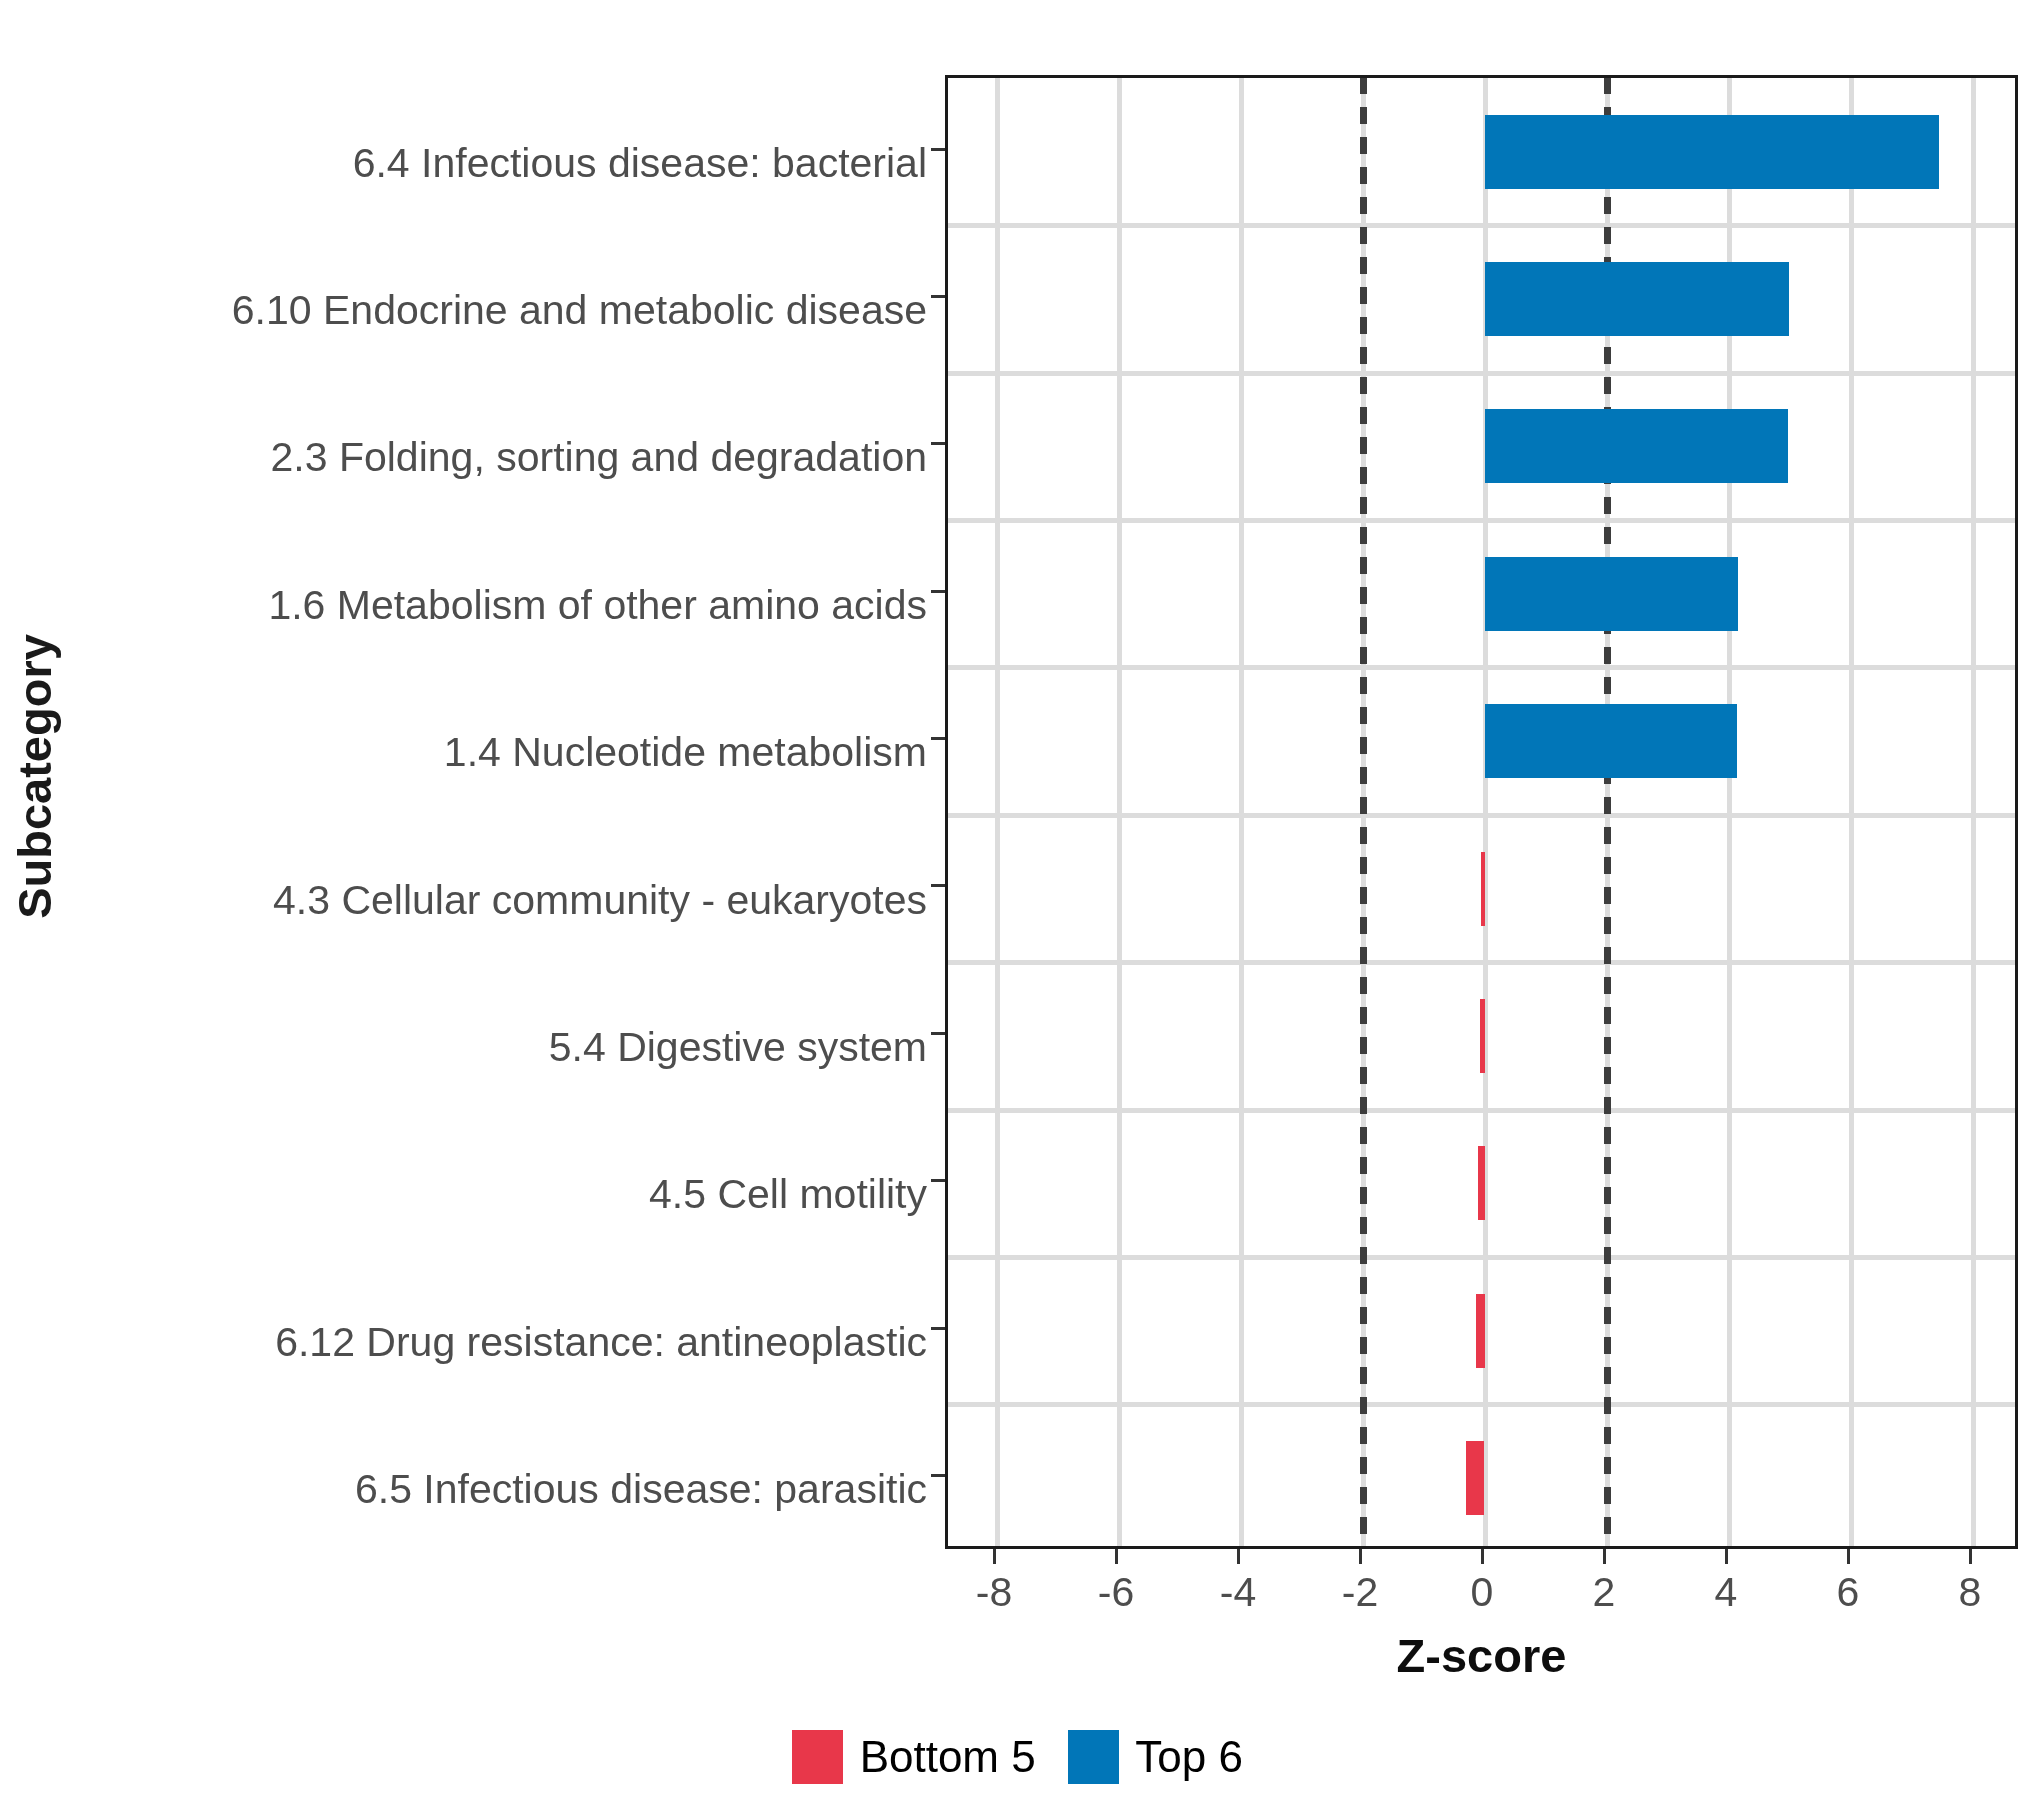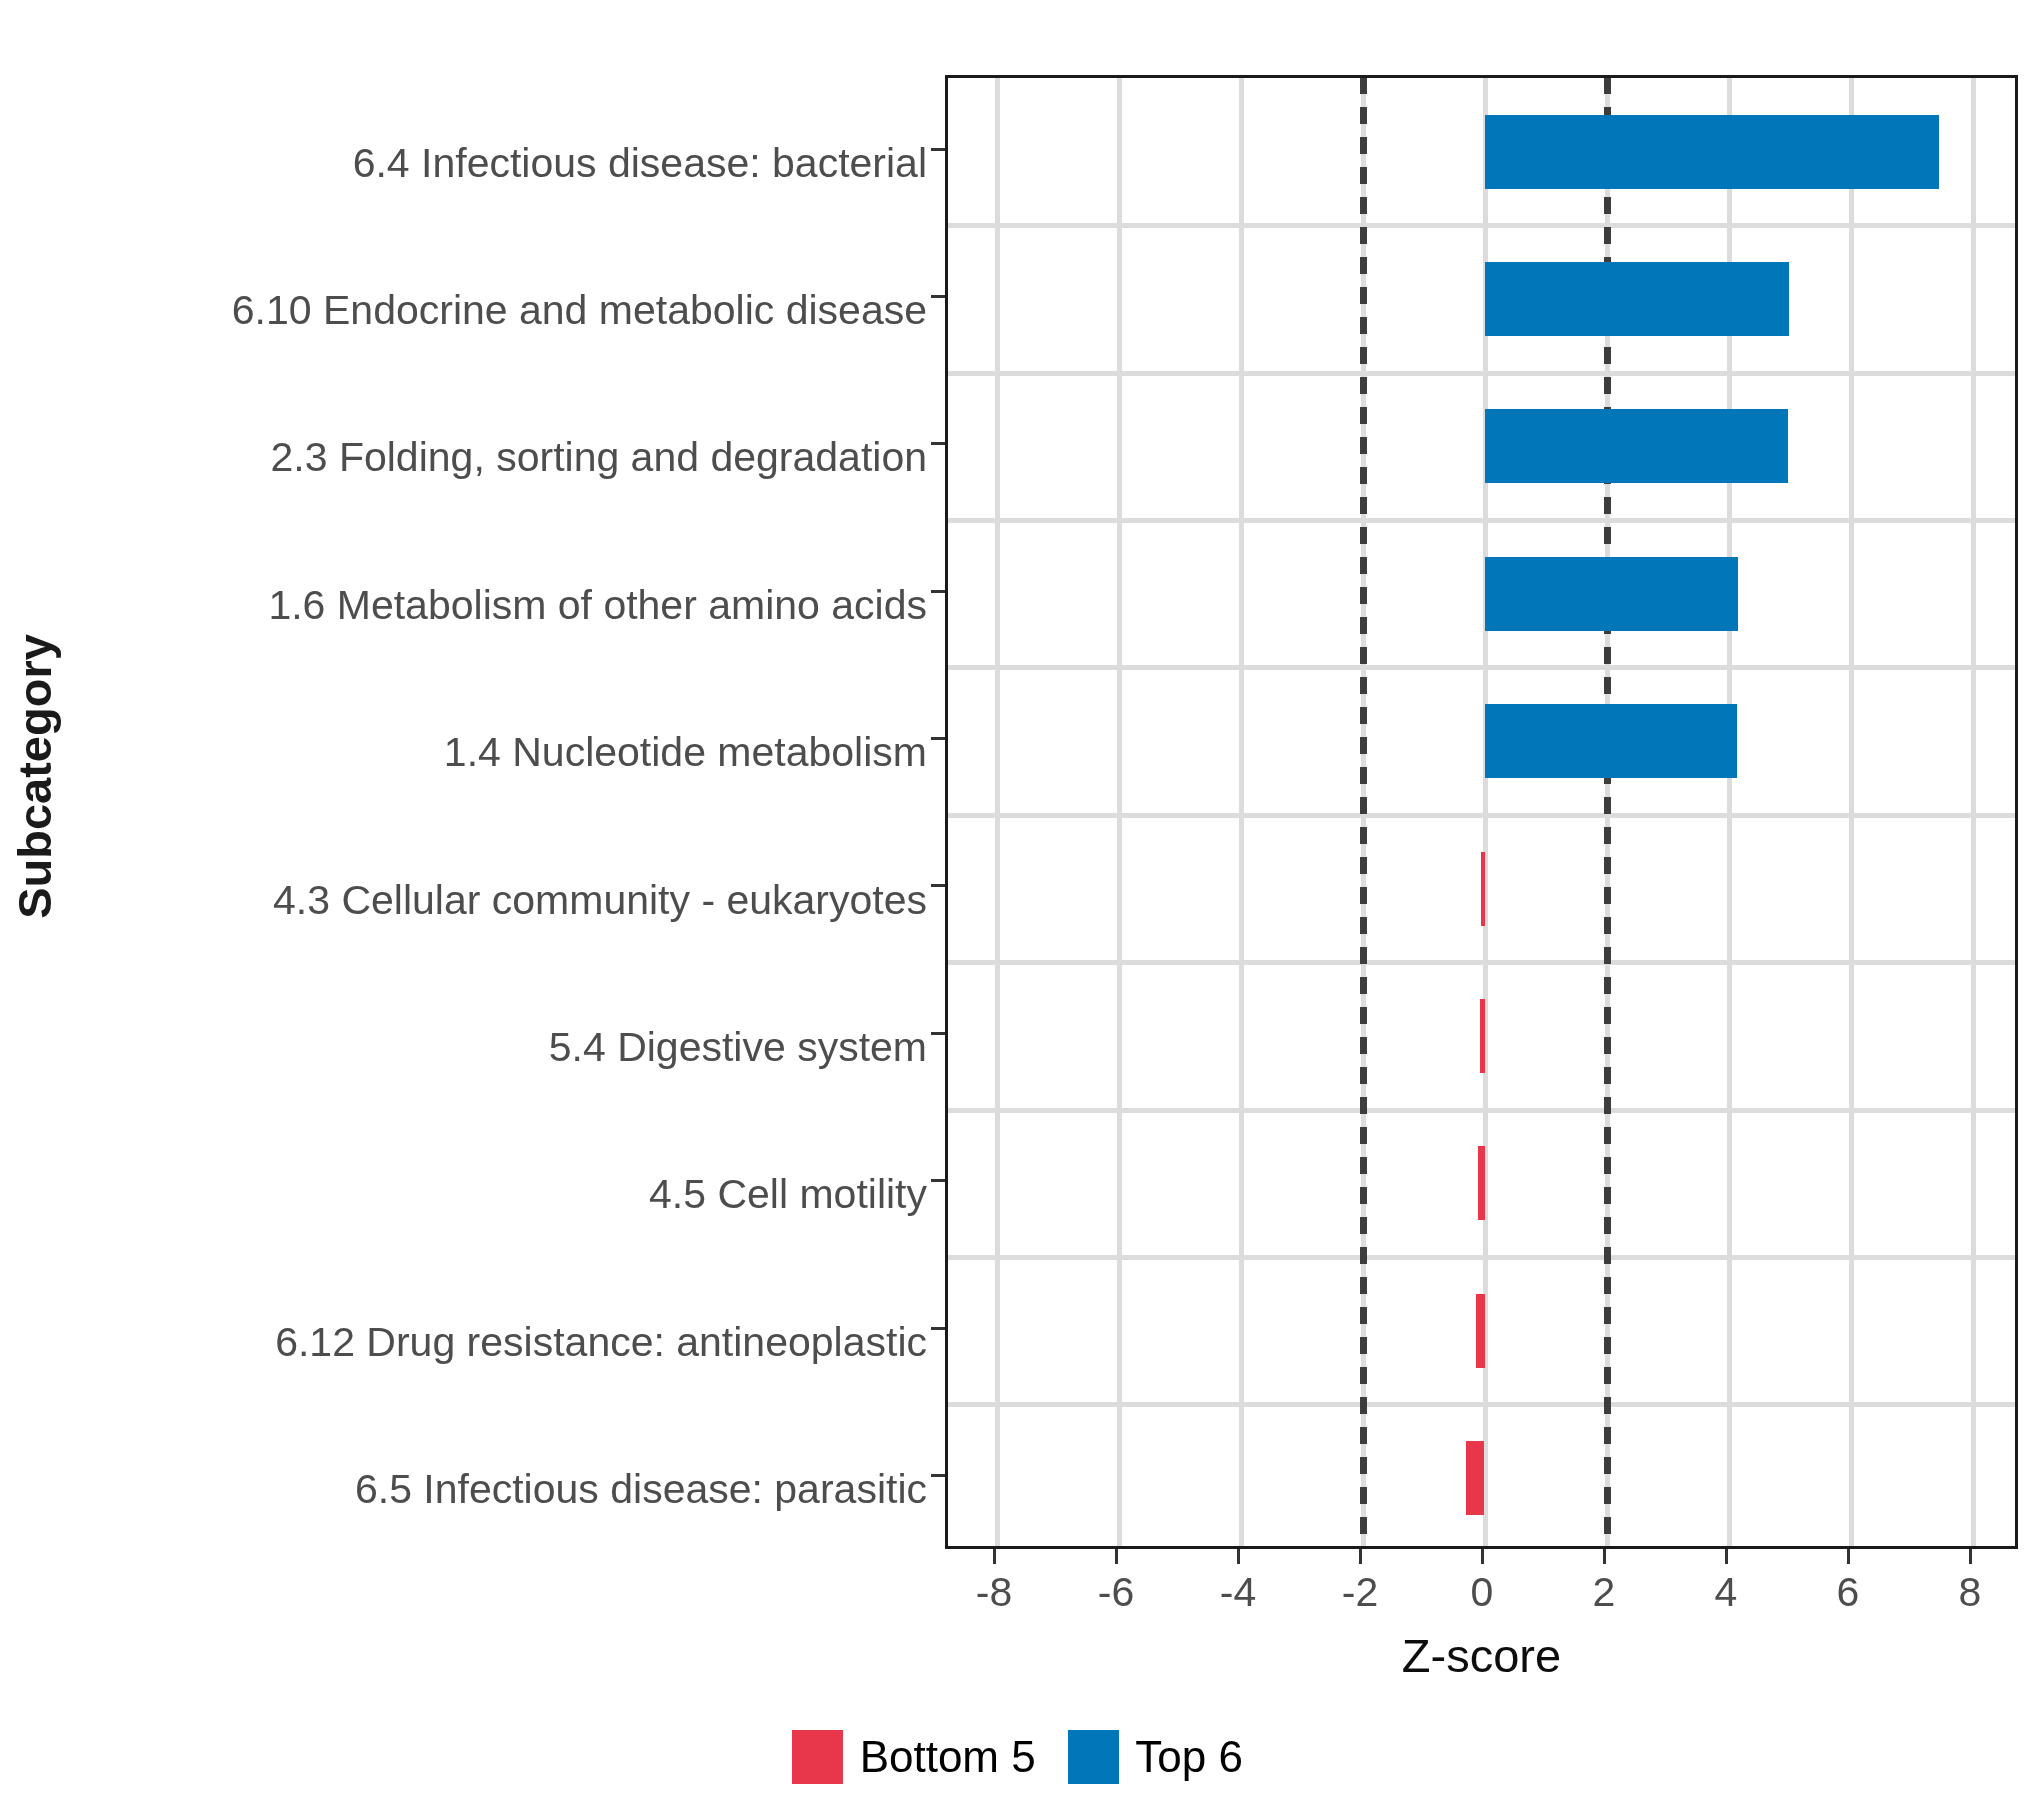--- a/index.html
+++ b/index.html
@@ -148,21 +148,21 @@
     transform: translateX(-50%);
     white-space: nowrap;
   }
   #x-axis-title {
     position: absolute;
     left: 945px;
     top: 1628px;
     width: 1073px;
     text-align: center;
     font-size: 47px;
-    font-weight: normal;
+    font-weight: bold;
     color: #0d0d0d;
   }
 
   
   #legend {
     position: absolute;
     left: 0px;
     top: 1719px;
     width: 2035px;
     height: 75px;

